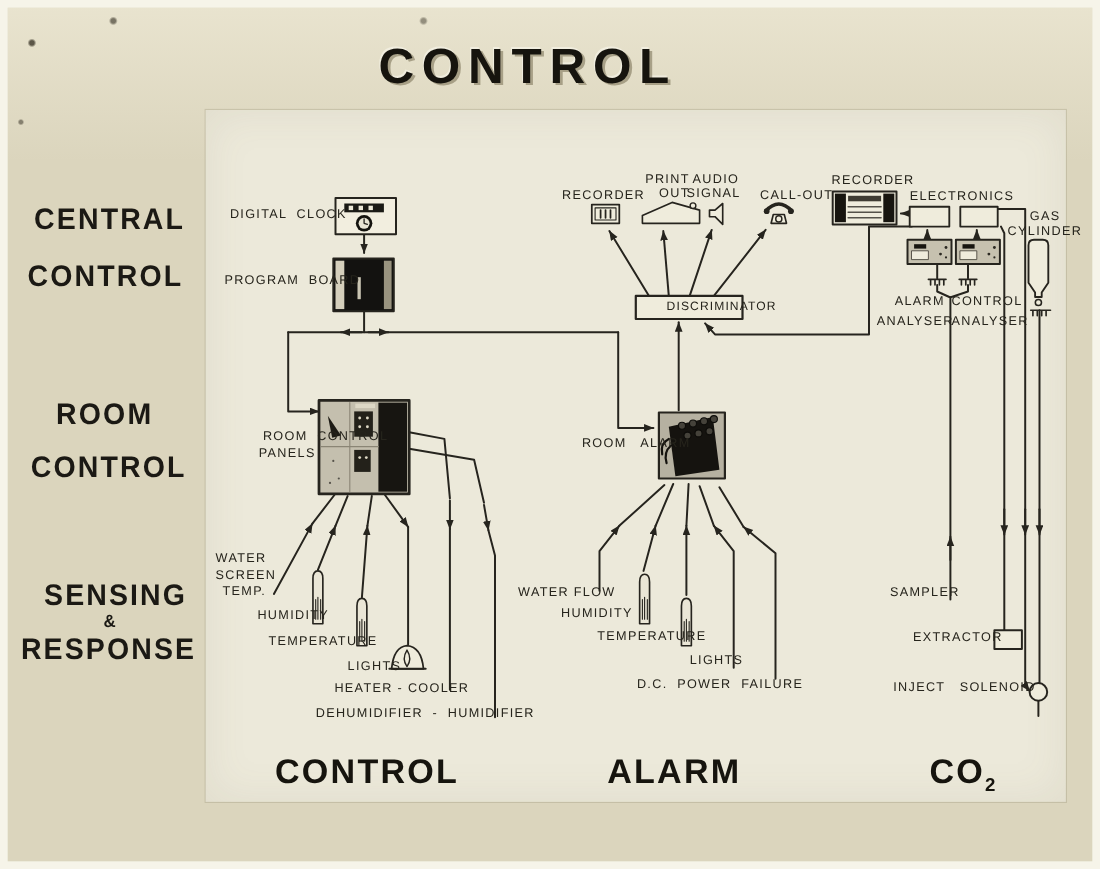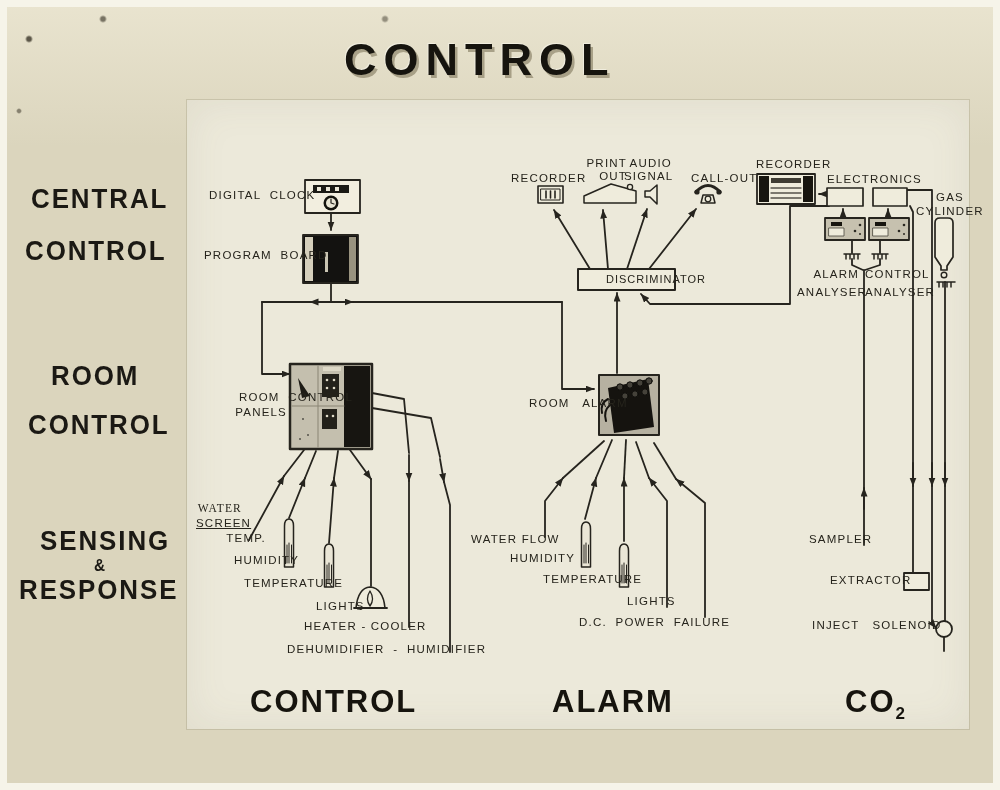--- a/index.html
+++ b/index.html
@@ -294,23 +294,23 @@
   <div class="lbl ctr" style="left:917px;top:184px;width:40px;">GAS</div>
   <div class="lbl ctr" style="left:909px;top:198px;width:56px;">CYLINDER</div>
   <div class="lbl ctr disc" style="left:571px;top:263px;width:97px;">DISCRIMINATOR</div>
   <div class="lbl ctr" style="left:796px;top:261px;width:56px;">ALARM</div>
   <div class="lbl ctr" style="left:790px;top:279px;width:68px;">ANALYSER</div>
   <div class="lbl ctr" style="left:858px;top:261px;width:64px;">CONTROL</div>
   <div class="lbl ctr" style="left:858px;top:279px;width:64px;">ANALYSER</div>
   <div class="lbl ctr" style="left:184px;top:384px;width:96px;padding-left:48px;">ROOM  CONTROL</div>
   <div class="lbl ctr" style="left:184px;top:399px;width:96px;">PANELS</div>
   <div class="lbl" style="left:502px;top:390px;padding-left:20px;">ROOM   ALARM</div>
-  <div class="lbl ctr" style="left:189px;top:495px;width:46px;font-family:Liberation Serif, serif;">WATER</div>
-  <div class="lbl ctr" style="left:189px;top:510px;width:46px;text-decoration:underline;">SCREEN</div>
-  <div class="lbl ctr" style="left:189px;top:525px;width:46px;margin-left:24px;">TEMP.</div>
+  <div class="lbl ctr" style="left:189px;top:495px;width:46px;">WATER</div>
+  <div class="lbl ctr" style="left:189px;top:510px;width:46px;">SCREEN</div>
+  <div class="lbl ctr" style="left:189px;top:525px;width:46px;">TEMP.</div>
   <div class="lbl" style="left:227px;top:547px;">HUMIDITY</div>
   <div class="lbl" style="left:237px;top:570px;">TEMPERATURE</div>
   <div class="lbl" style="left:309px;top:593px;">LIGHTS</div>
   <div class="lbl" style="left:297px;top:613px;">HEATER - COOLER</div>
   <div class="lbl" style="left:280px;top:636px;">DEHUMIDIFIER  -  HUMIDIFIER</div>
   <div class="lbl" style="left:464px;top:526px;">WATER FLOW</div>
   <div class="lbl" style="left:503px;top:545px;">HUMIDITY</div>
   <div class="lbl" style="left:536px;top:566px;">TEMPERATURE</div>
   <div class="lbl" style="left:620px;top:588px;">LIGHTS</div>
   <div class="lbl" style="left:572px;top:609px;">D.C.  POWER  FAILURE</div>

